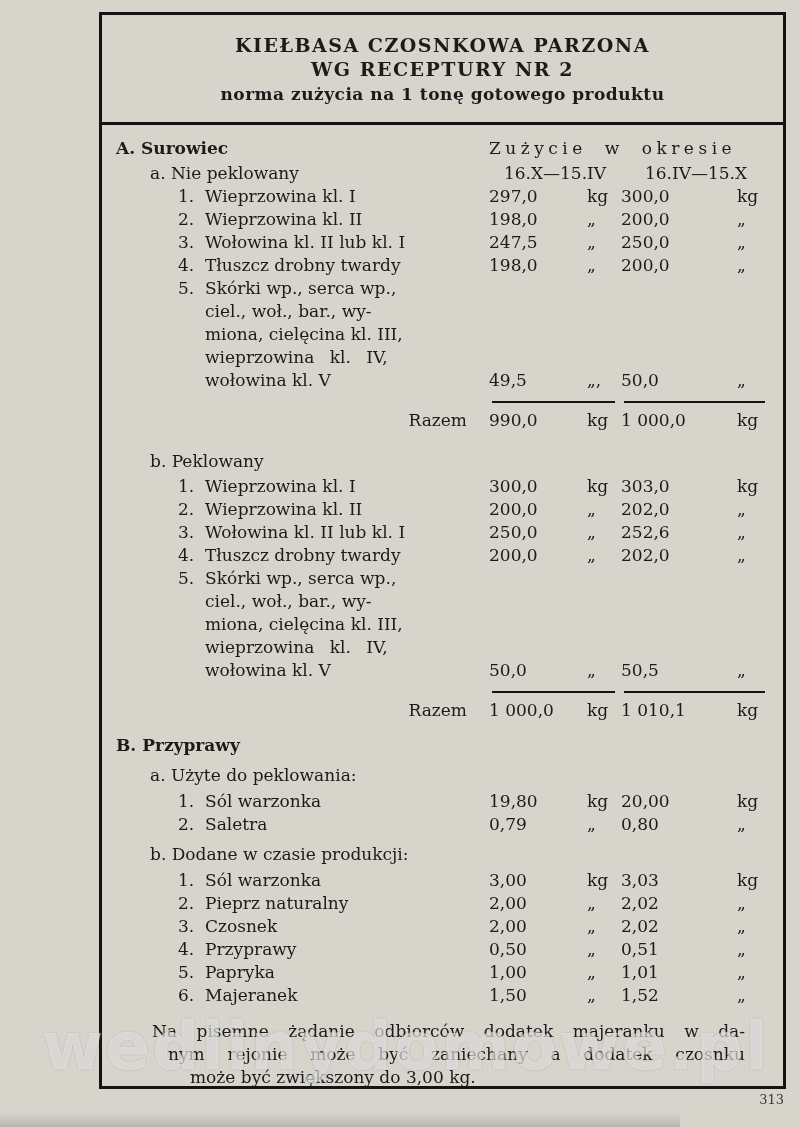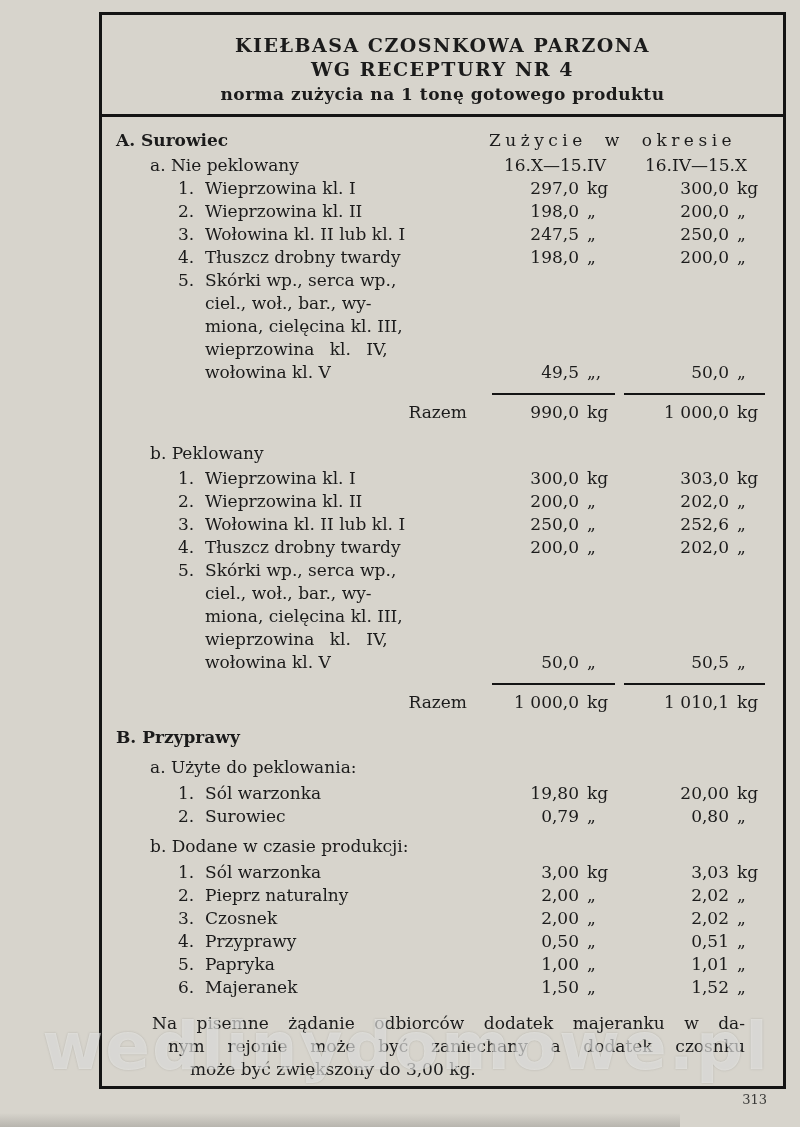--- a/index.html
+++ b/index.html
@@ -13,34 +13,34 @@
   }
   .frame {
     position:absolute;
     left:99px; top:12px; right:14px; bottom:38px;
     border:3px solid #141414;
     overflow:hidden;
     background:#d7d4cc;
   }
   .title {
     text-align:center;
-    padding:18px 10px 7px;
+    padding:18px 10px 15px;
     border-bottom:3px solid #141414;
   }
   .title .t1 { font-size:19px; font-weight:bold; letter-spacing:1.5px; line-height:24px; }
   .title .t2 { font-size:19px; font-weight:bold; letter-spacing:1.5px; line-height:24px; }
   .title .t3 { font-size:17px; font-weight:bold; letter-spacing:0.5px; line-height:25px; margin-top:1px; }
 
   .content { padding:12px 12px 0 14px; font-size:17px; line-height:23px; }
 
   .row { display:flex; align-items:baseline; }
   .lbl { flex:1; min-width:0; }
   .c1 { width:132px; display:flex; flex:none; }
   .c2 { width:150px; display:flex; flex:none; }
-  .c1 .n, .c2 .n { flex:1; text-align:right; white-space:nowrap; }
+  .c1 .n, .c2 .n { flex:1; white-space:nowrap; }
   .c1 .u, .c2 .u { width:42px; padding-left:8px; flex:none; }
 
   .bold { font-weight:bold; }
   .indent1 { padding-left:34px; }
   .item .lbl { padding-left:62px; }
   .item .no { display:inline-block; width:27px; }
 
   .header1 { margin-bottom:2px;gap:6px; }
   .cols { width:282px; flex:none; text-align:left; letter-spacing:4.5px; word-spacing:8px; }
   .p1 { width:132px; flex:none; text-align:center; }
@@ -76,37 +76,37 @@
     font-weight:bold;
     font-size:66px;
     letter-spacing:2px;
     color:rgba(248,248,245,0.55);
     text-shadow:0 0 2px rgba(110,110,105,0.35);
     pointer-events:none;
     white-space:nowrap;
   }
   .pageno {
     position:absolute;
-    right:33px; bottom:20px;
+    right:16px; bottom:20px;
     font-size:13px;
     color:#3a3a38;
   }
   .smudge {
     position:absolute; left:0; right:120px; bottom:0; height:14px;
     background:linear-gradient(to top, rgba(90,88,84,0.25), rgba(90,88,84,0));
   }
 </style>
 </head>
 <body>
 
 <div class="frame">
 
   <div class="title">
     <div class="t1">KIEŁBASA CZOSNKOWA PARZONA</div>
-    <div class="t2">WG RECEPTURY NR 4</div>
+    <div class="t2">WG RECEPTURY NR 2</div>
     <div class="t3">norma zużycia na 1 tonę gotowego produktu</div>
   </div>
 
   <div class="content">
 
     <div class="row header1">
       <div class="lbl bold">A. Surowiec</div>
       <div class="cols">Zużycie w okresie</div>
     </div>
 
@@ -283,21 +283,21 @@
       <div class="c1">
           <span class="n">19,80</span>
           <span class="u">kg</span>
         </div>
       <div class="c2">
           <span class="n">20,00</span>
           <span class="u">kg</span>
         </div>
     </div>
     <div class="row item">
-      <div class="lbl"><span class="no">2.</span><span>Surowiec</span></div>
+      <div class="lbl"><span class="no">2.</span><span>Saletra</span></div>
       <div class="c1">
           <span class="n">0,79</span>
           <span class="u">„</span>
         </div>
       <div class="c2">
           <span class="n">0,80</span>
           <span class="u">„</span>
         </div>
     </div>
 

